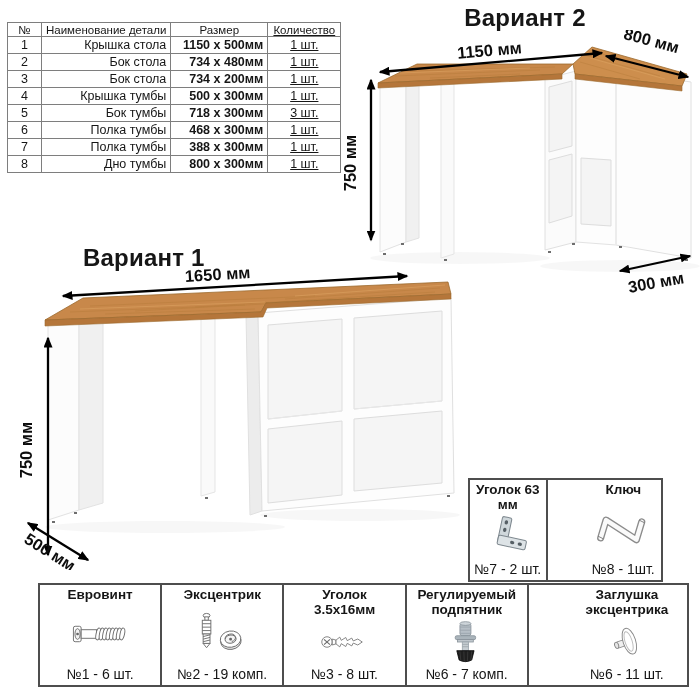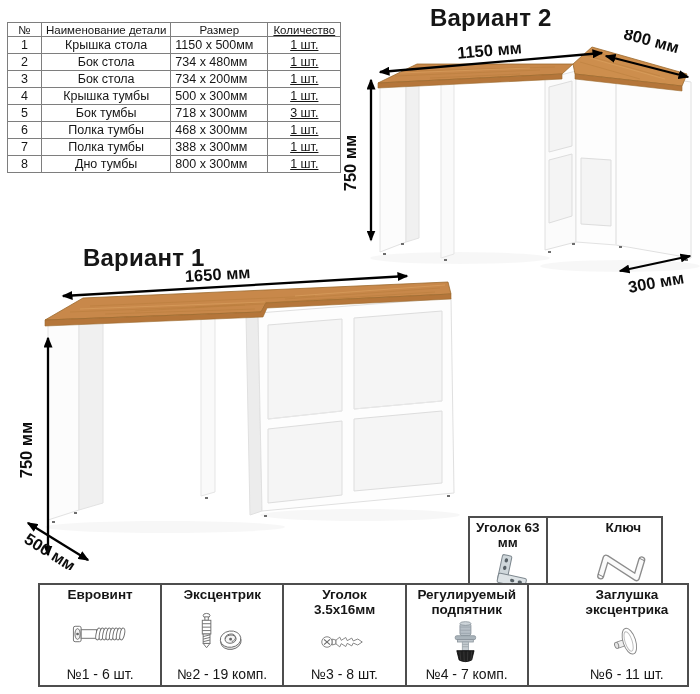--- a/index.html
+++ b/index.html
@@ -5,39 +5,39 @@
   html,body{margin:0;padding:0;background:#fff;}
   .canvas{position:relative;width:700px;height:694px;background:#ffffff;overflow:hidden;
           font-family:"Liberation Sans", sans-serif;color:#161616;}
 
   
   .parts-table{position:absolute;left:7px;top:22px;border-collapse:collapse;background:#fff;}
   .parts-table th,.parts-table td{border:1px solid #7e7e7e;padding:0 4px;white-space:nowrap;}
   .parts-table th{height:13px;font-size:11.5px;font-weight:normal;text-align:center;}
   .parts-table td{height:16px;font-size:12.5px;line-height:16px;}
   .col-num{width:25px;text-align:center;}
-  .col-name{width:110px;text-align:center;}
-  .col-size{width:88px;text-align:left;}
+  .col-name{width:110px;text-align:right;}
+  .col-size{width:88px;text-align:right;font-weight:bold;}
   .col-qty{width:64px;text-align:center;text-decoration:underline;}
 
   
   .variant-title{position:absolute;font-size:24px;font-weight:bold;letter-spacing:.2px;}
-  #title-v2{left:430px;top:4px;width:190px;}
+  #title-v2{left:430px;top:4px;width:190px;text-align:center;}
   #title-v1{left:83px;top:244px;}
 
   
   .figure{position:absolute;}
   #fig-v2{left:340px;top:30px;width:360px;height:265px;}
   #fig-v1{left:15px;top:265px;width:450px;height:305px;}
   .figure svg{display:block;width:100%;height:100%;}
   .dim-text{font-family:"Liberation Sans",sans-serif;font-size:16.5px;font-weight:bold;fill:#0d0d0d;}
 
   
   .hw-box{position:absolute;display:flex;background:#fff;border:2px solid #4d4d4d;box-sizing:border-box;}
-  #corner-box{left:468px;top:478px;width:195px;height:104px;margin-top:38px;}
+  #corner-box{left:468px;top:478px;width:195px;height:104px;}
   #bottom-box{left:38px;top:583px;width:651px;height:104px;}
   .hw-cell{flex:1 1 0;min-width:0;border-right:2px solid #4d4d4d;display:flex;flex-direction:column;
            align-items:center;padding:3px 2px 3px;box-sizing:border-box;}
   .hw-cell:last-child{border-right:none;padding-left:40px;}
   .hw-title{font-weight:bold;font-size:13.5px;line-height:1.1;text-align:center;white-space:pre-line;}
   .hw-icon{flex:1 1 auto;display:flex;align-items:center;justify-content:center;min-height:0;}
   .hw-icon svg{max-height:100%;}
   .hw-label{font-weight:normal;font-size:14px;white-space:nowrap;}
 </style>
 </head>
@@ -373,21 +373,21 @@
             <path d="M22,39 L44,39 L41,51 Q33,55 25,51 Z" fill="#1f1f1f" stroke="#000"></path>
             <g stroke="#3c3c3c" stroke-width="1">
               <line x1="26" y1="40" x2="27" y2="51"></line>
                 <line x1="31" y1="40" x2="31.5" y2="53"></line>
               <line x1="36" y1="40" x2="35.5" y2="53"></line>
                 <line x1="41" y1="40" x2="40" y2="51"></line>
             </g>
           </g>
         </svg>
       </div>
-      <div class="hw-label">№4 - 7 комп.</div>
+      <div class="hw-label">№6 - 7 комп.</div>
     </div>
 
     <div class="hw-cell">
       <div class="hw-title">Заглушка
 эксцентрика</div>
       <div class="hw-icon">
         <svg viewBox="0 0 70 56" width="70" height="44">
           <g transform="translate(38,27) rotate(-18)" stroke="#888" stroke-width="1.2" fill="#fff">
             <rect x="-17" y="-4" width="10" height="8" rx="2" fill="#f0f0f0"></rect>
             <ellipse cx="-17" cy="0" rx="2.5" ry="4" fill="#e6e6e6"></ellipse>

